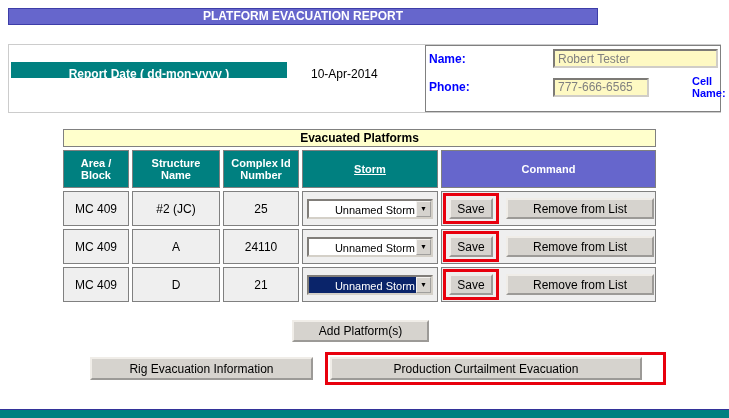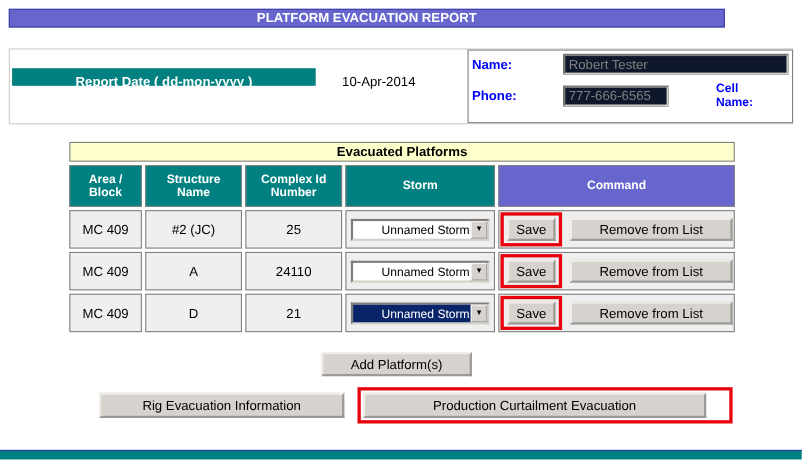--- a/index.html
+++ b/index.html
@@ -1,21 +1,21 @@
 <!DOCTYPE html>
 <html><head>
 <meta charset="utf-8">
 <style>
   * { box-sizing: border-box; }
   html, body { margin: 0; padding: 0; background: #fff; }
   body { font-family: "Liberation Sans", sans-serif; }
   .page { position: relative; width: 729px; height: 418px; background: #fff; overflow: hidden; }
 
   .title-bar {
-    position: absolute; left: 8px; top: 8px; width: 651px; height: 17px;
+    position: absolute; left: 8px; top: 8px; width: 590px; height: 17px;
     background: #6666CC; border: 1px solid #3d3da8;
     color: #fff; font-size: 12px; font-weight: bold;
     text-align: center; line-height: 15px;
   }
 
   .gen-header {
     position: absolute; left: 8px; top: 27px; width: 713px; height: 16px;
     background: #FFFFCC; border: 1px solid #a5a57e;
     color: #000; font-size: 12px; font-weight: bold;
     text-align: center; line-height: 14px;
@@ -35,42 +35,42 @@
   .contact-box {
     position: absolute; left: 416px; top: 0px; width: 296px; height: 67px;
     border: 1px solid #808080; background: #fff; padding: 3px 3px;
   }
   .contact-row { display: flex; align-items: center; gap: 35px; }
   .contact-row.first { margin-bottom: 7px; }
   .lbl { color: #0000FF; font-weight: bold; font-size: 12px; flex: 0 0 auto; }
   .lbl.name-lbl, .lbl.phone-lbl { width: 48px; }
   .lbl.cell-lbl { width: 44px; line-height: 12px; margin-left: 8px; margin-right: 2px; font-size: 11px; }
   .txt {
-    border: 2px inset #d0cdc7; background: #0f172a; color: #808080;
+    border: 2px inset #d0cdc7; background: #fef9c3; color: #808080;
     font-size: 12px; font-family: "Liberation Sans", sans-serif;
-    height: 19px; padding: 0 3px;
+    height: 19px; padding: 0 3px; margin-left: 41px;
   }
   .name-input { width: 228px; }
   .phone-input { width: 96px; }
   .cell-input { width: 88px; }
 
   .plat-table {
     position: absolute; left: 60px; top: 126px;
     border-collapse: separate; border-spacing: 3px;
     font-size: 12px;
   }
   .plat-table td, .plat-table th { border: 1px solid #808080; }
   .tbl-title { background: #FFFFCC; font-weight: bold; text-align: center; font-size: 12px; height: 17px; }
   th.col {
     background: #008080; color: #fff; font-size: 11px; font-weight: bold;
     text-align: center; vertical-align: middle; height: 38px; padding: 0 6px;
   }
   th.col.cmd { background: #6666CC; }
-  th.c-area { width: 66px; } th.c-struct { width: 88px; } th.c-complex { width: 88px; }
-  th.c-storm { width: 136px; } th.c-cmd { width: 212px; }
+  th.c-area { width: 66px; } th.c-struct { width: 88px; } th.c-complex { width: 76px; }
+  th.c-storm { width: 136px; text-decoration: underline; } th.c-cmd { width: 212px; }
   td.cell { background: #EFEFEF; text-align: center; vertical-align: middle; height: 33px; }
 
   .storm-select {
     width: 126px; height: 20px; margin: 0 auto;
     background: #fff; border: 2px inset #d4d0c8;
     display: flex; align-items: stretch; cursor: default;
   }
   .sel-text { flex: 1; font-size: 11px; text-align: right; padding: 3px 1px 0 2px; white-space: nowrap; overflow: hidden; }
   .sel-btn { width: 15px; background: #d6d3ce; border: 1px outset #f4f2ef; font-size: 7px;
     display: flex; align-items: center; justify-content: center; color: #000; }

